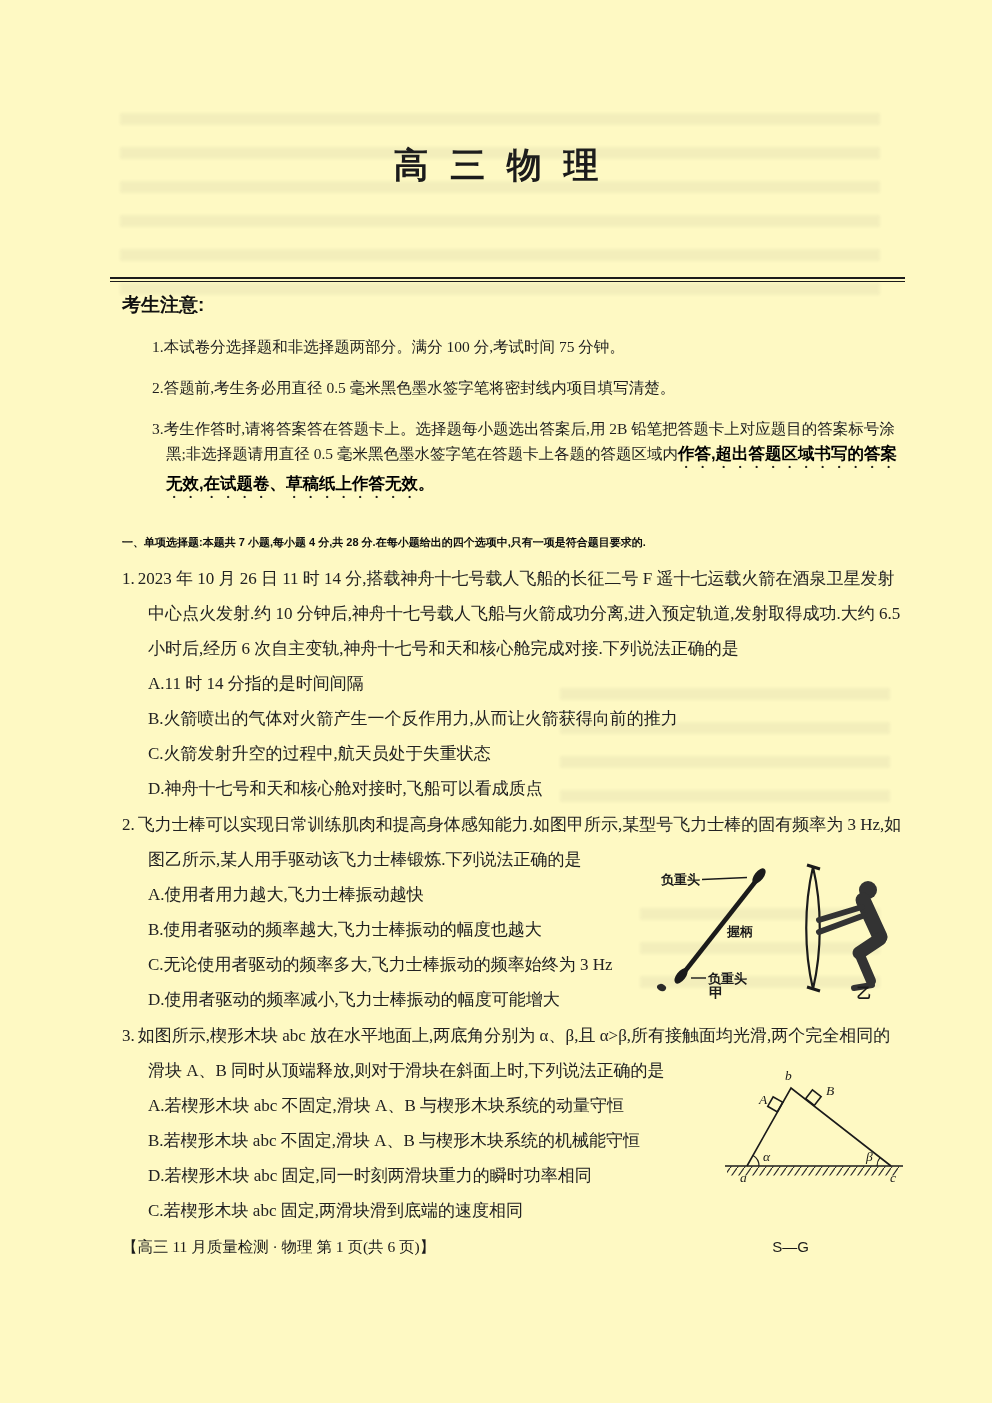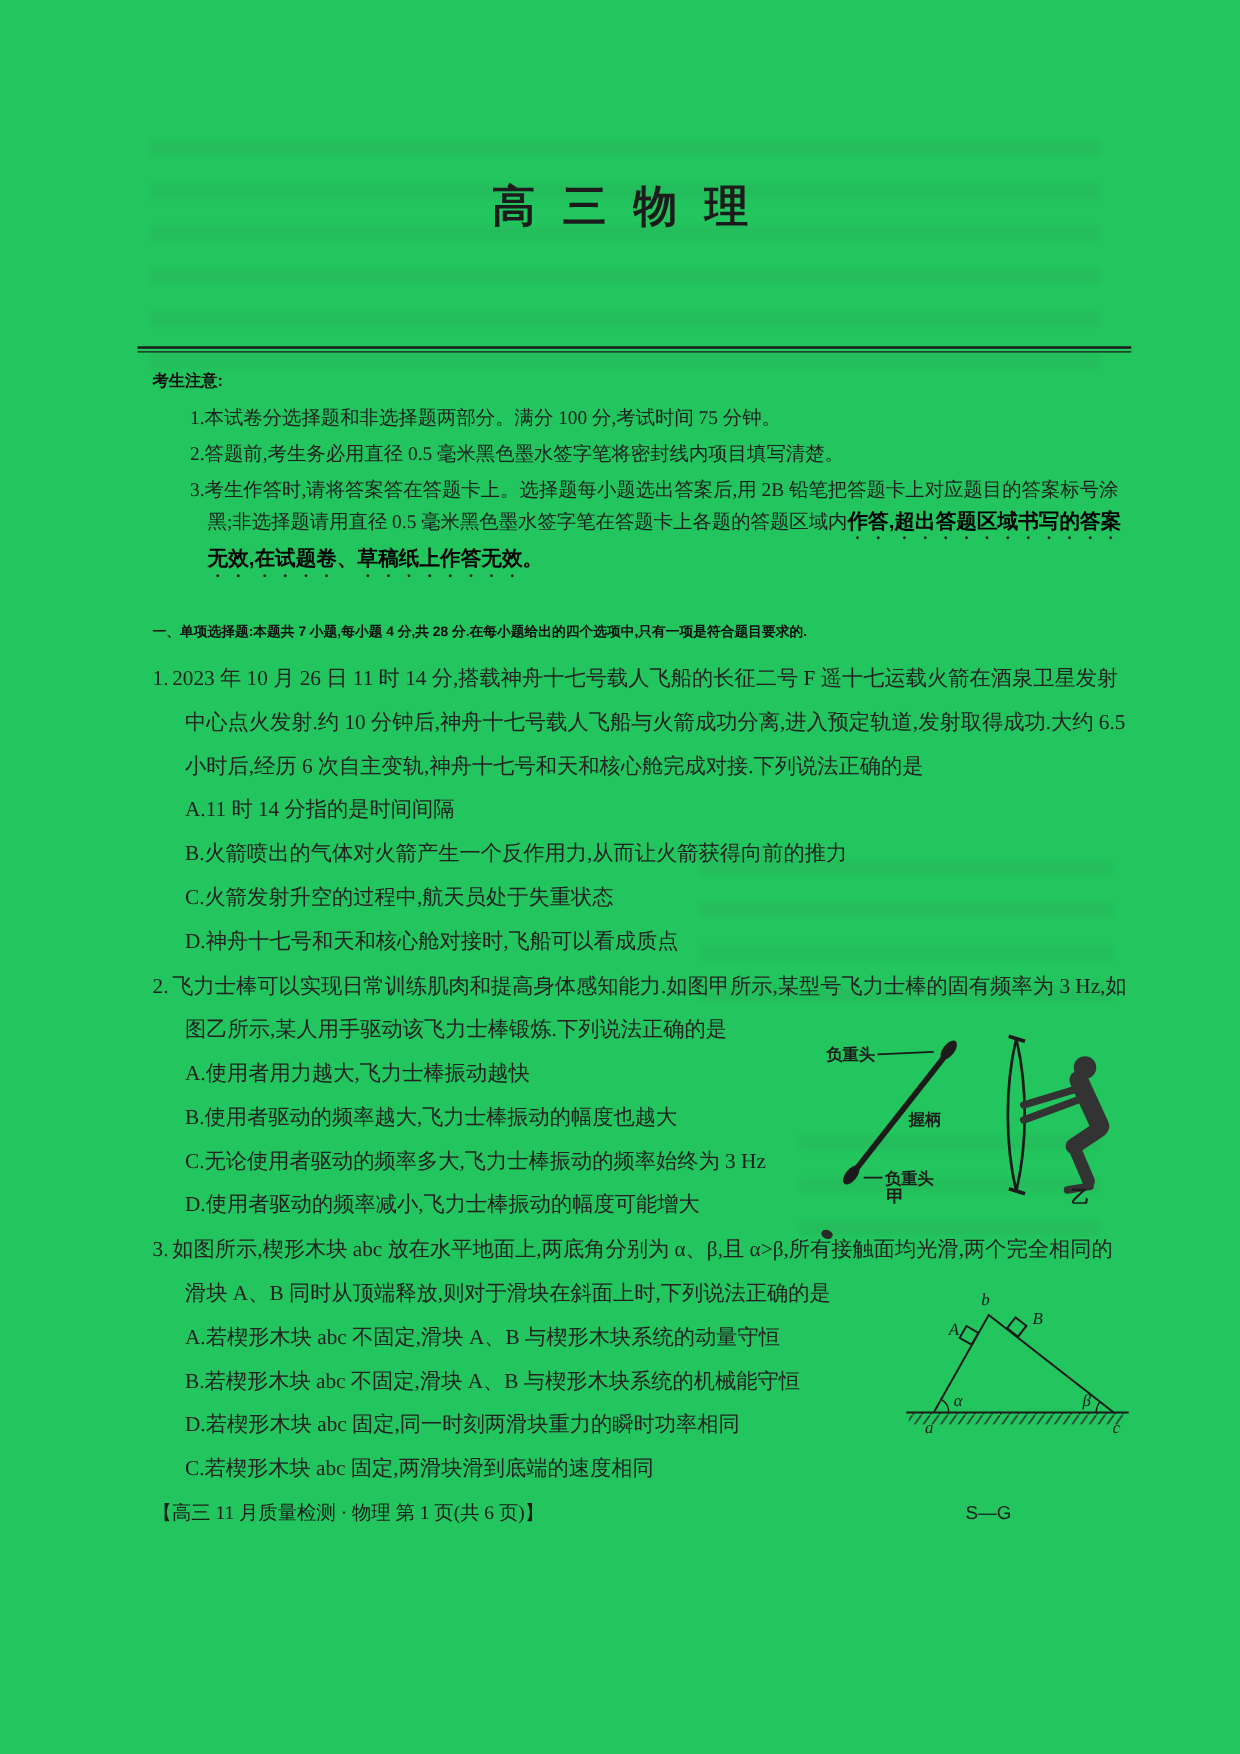--- a/index.html
+++ b/index.html
@@ -1,20 +1,20 @@
 <!DOCTYPE html>
 <html><head>
 <meta charset="utf-8">
 <style>
   html,body{margin:0;padding:0;background:#e9e9e7;}
   .page{
     position:relative;
     width:992px;height:1403px;
     margin:0 auto;
-    background:#22c55e;
+    background:#fef9c3;
     overflow:hidden;
     color:#222;
     font-family:"Liberation Serif","DejaVu Serif",serif;
     font-size:17px;
   }
   
   .bleed{
     position:absolute;
     opacity:0.055;
     filter:blur(1.5px);
@@ -45,26 +45,26 @@
     margin:88px 87px 0 110px;
     border-top:2px solid #1c1c1c;
     border-bottom:1px solid #1c1c1c;
     height:2px;
   }
   .content{position:relative;padding:0 87px 0 122px;}
   .notice-heading{
     margin-top:9px;
     font-family:"Liberation Sans","DejaVu Sans",sans-serif;
     font-weight:bold;
-    font-size:13px;
+    font-size:19px;
     line-height:27px;
     color:#111;
   }
   .notice-item{
-    margin:4px 0 0 30px;
+    margin:16px 0 0 30px;
     padding-left:14px;
     text-indent:-14px;
     font-size:15.5px;
     line-height:25px;
     color:#1e1e1e;
   }
   .notice-item .em{
     font-family:"Liberation Sans","DejaVu Sans",sans-serif;
     font-weight:bold;
     font-size:16.5px;

